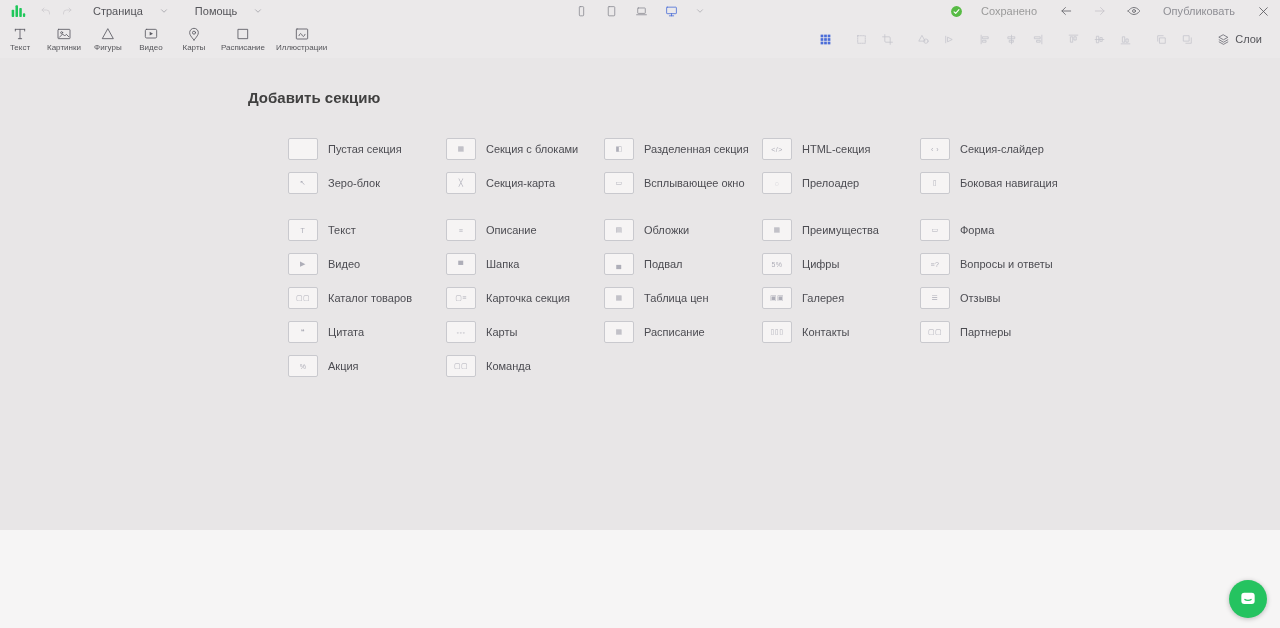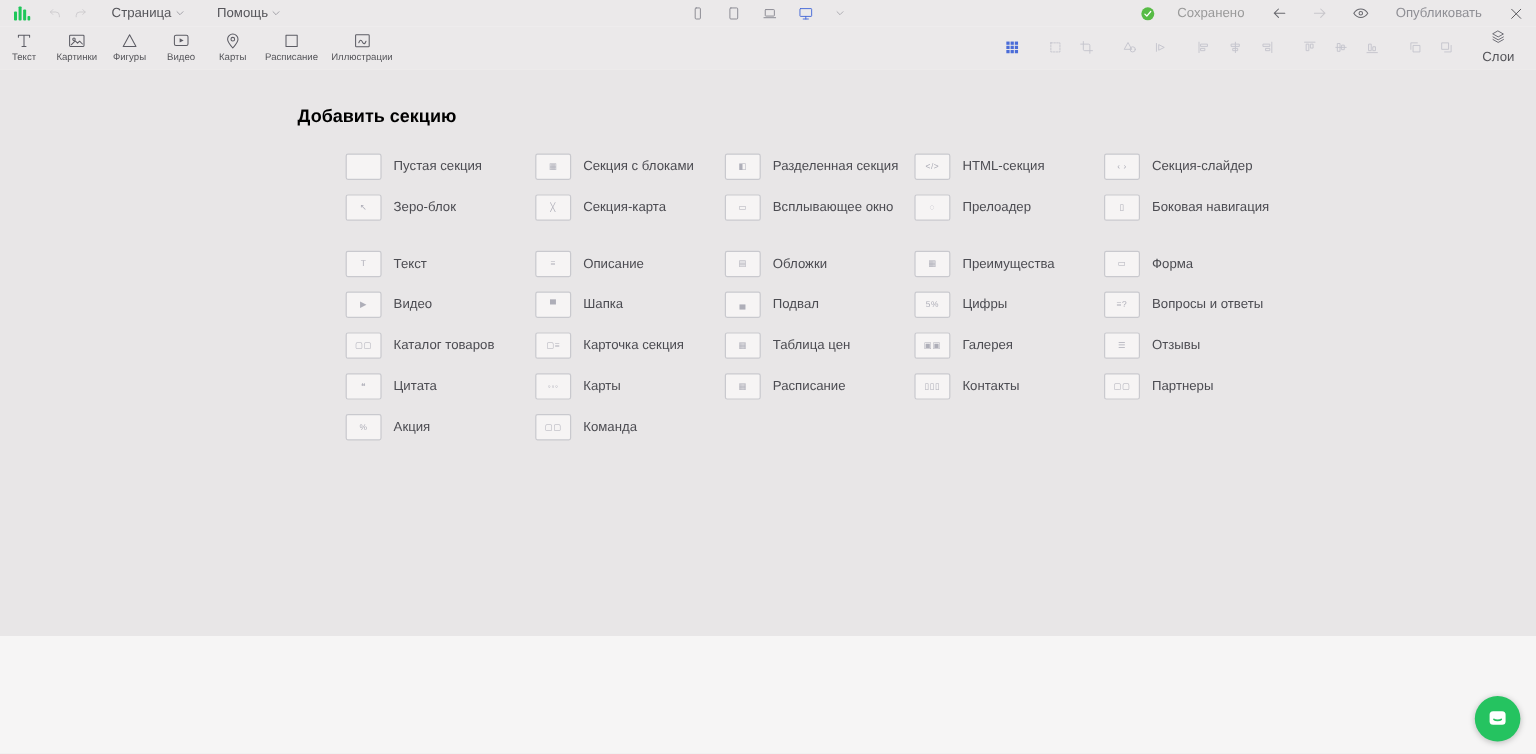--- a/index.html
+++ b/index.html
@@ -6,21 +6,21 @@
   html,body { width:1280px; height:628px; overflow:hidden; }
   body { font-family:"Liberation Sans", sans-serif; background:#f6f5f5; position:relative; }
   .ic { display:block; fill:none; stroke:currentColor; stroke-width:1.5; stroke-linecap:round; stroke-linejoin:round; }
 
   
   .topbar { height:22px; background:#ebe9ea; display:flex; align-items:center; padding:0 10px; position:relative; font-size:11px; color:#55555a; }
   .logo { width:16px; height:16px; margin-right:14px; cursor:pointer; }
   .hist { display:flex; gap:9px; margin-right:20px; color:#ccc9cd; }
   .hist .ic { width:12px; height:12px; }
   .menus { display:flex; gap:26px; }
-  .menu { display:flex; align-items:center; gap:2px; cursor:pointer; }
+  .menu { display:flex; align-items:center; gap:16px; cursor:pointer; }
   .menu .ic { width:10px; height:10px; color:#8b8b93; }
   .devices { position:absolute; left:50%; top:0; height:22px; transform:translateX(-50%); display:flex; align-items:center; gap:17px; }
   .devbtn { color:#8b8b93; cursor:pointer; display:flex; align-items:center; }
   .devbtn .ic { width:13px; height:13px; }
   .devbtn.active { color:#4a6cd8; }
   .devbtn.chev .ic { width:10px; height:10px; color:#9a9aa0; }
   .tb-right { margin-left:auto; display:flex; align-items:center; gap:22px; }
   .saved { display:flex; align-items:center; gap:18px; color:#9a9a9a; cursor:default; }
   .saved .ic { width:13px; height:13px; stroke-width:2; }
   .tb-ic { width:14px; height:14px; cursor:pointer; }
@@ -33,27 +33,27 @@
   .toolbar { height:36px; background:#ebe9ea; display:flex; align-items:center; padding:0 10px 2px 4px; }
   .tools { display:flex; align-items:flex-end; gap:11px; }
   .tool { display:flex; flex-direction:column; align-items:center; gap:1px; cursor:pointer; min-width:32px; color:#5c5c64; }
   .tool .ic { width:16px; height:16px; stroke-width:1.3; }
   .tool .lbl { font-size:8px; color:#55555a; white-space:nowrap; }
   .rtools { margin-left:auto; display:flex; align-items:center; gap:23px; padding-right:8px; }
   .rgroup { display:flex; align-items:center; gap:13px; }
   .rtool { cursor:pointer; color:#c3c3cc; display:flex; }
   .rtool .ic { width:13px; height:13px; stroke-width:1.4; }
   .rtool.active { color:#4a6cd8; }
-  .layers { display:flex; align-items:center; gap:5px; font-size:11px; color:#55555a; cursor:pointer;flex-direction:column; }
+  .layers { display:flex; align-items:center; gap:5px; font-size:11px; color:#55555a; cursor:pointer; }
   .layers .ic { width:13px; height:13px; color:#6a6a72; }
 
   
   .canvas { height:472px; background:#e8e6e7; position:relative; }
   .panel { padding:31px 0 0 248px; }
-  .panel-title { font-size:15px; font-weight:bold; color:#000000; margin-bottom:22px; }
+  .panel-title { font-size:15px; font-weight:bold; color:#404040; margin-bottom:32px; }
   .sec-grid { display:grid; grid-template-columns:repeat(5,158px); row-gap:12px; }
   .sec-grid.g2 { margin-top:25px; }
   .sec-item { display:flex; align-items:center; gap:10px; height:22px; cursor:pointer;margin-left:40px; }
   .thumb { width:30px; height:22px; flex:0 0 30px; background:#f6f4f4; border:1px solid #c9c9ce; border-radius:2px;
            display:flex; align-items:center; justify-content:center; font-size:7px; color:#aeaeb8; letter-spacing:.5px; overflow:hidden; }
   .sec-label { font-size:11px; color:#4c4c52; white-space:nowrap; }
 
   .bottom-strip { height:98px; background:#f6f5f5; }
 
   

